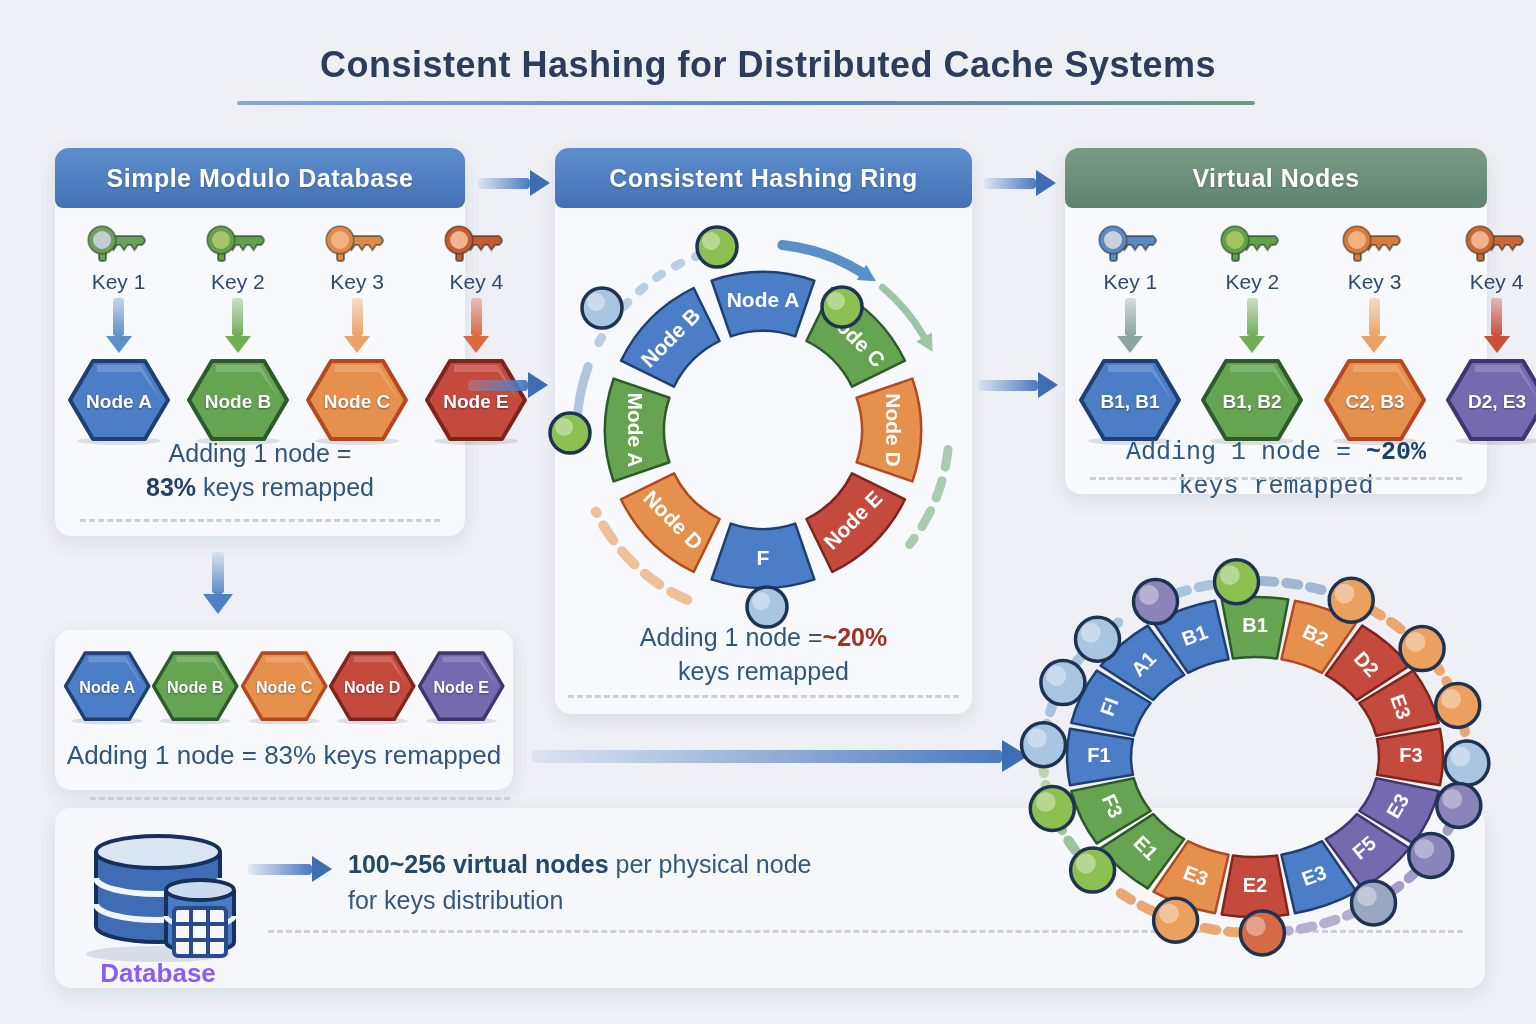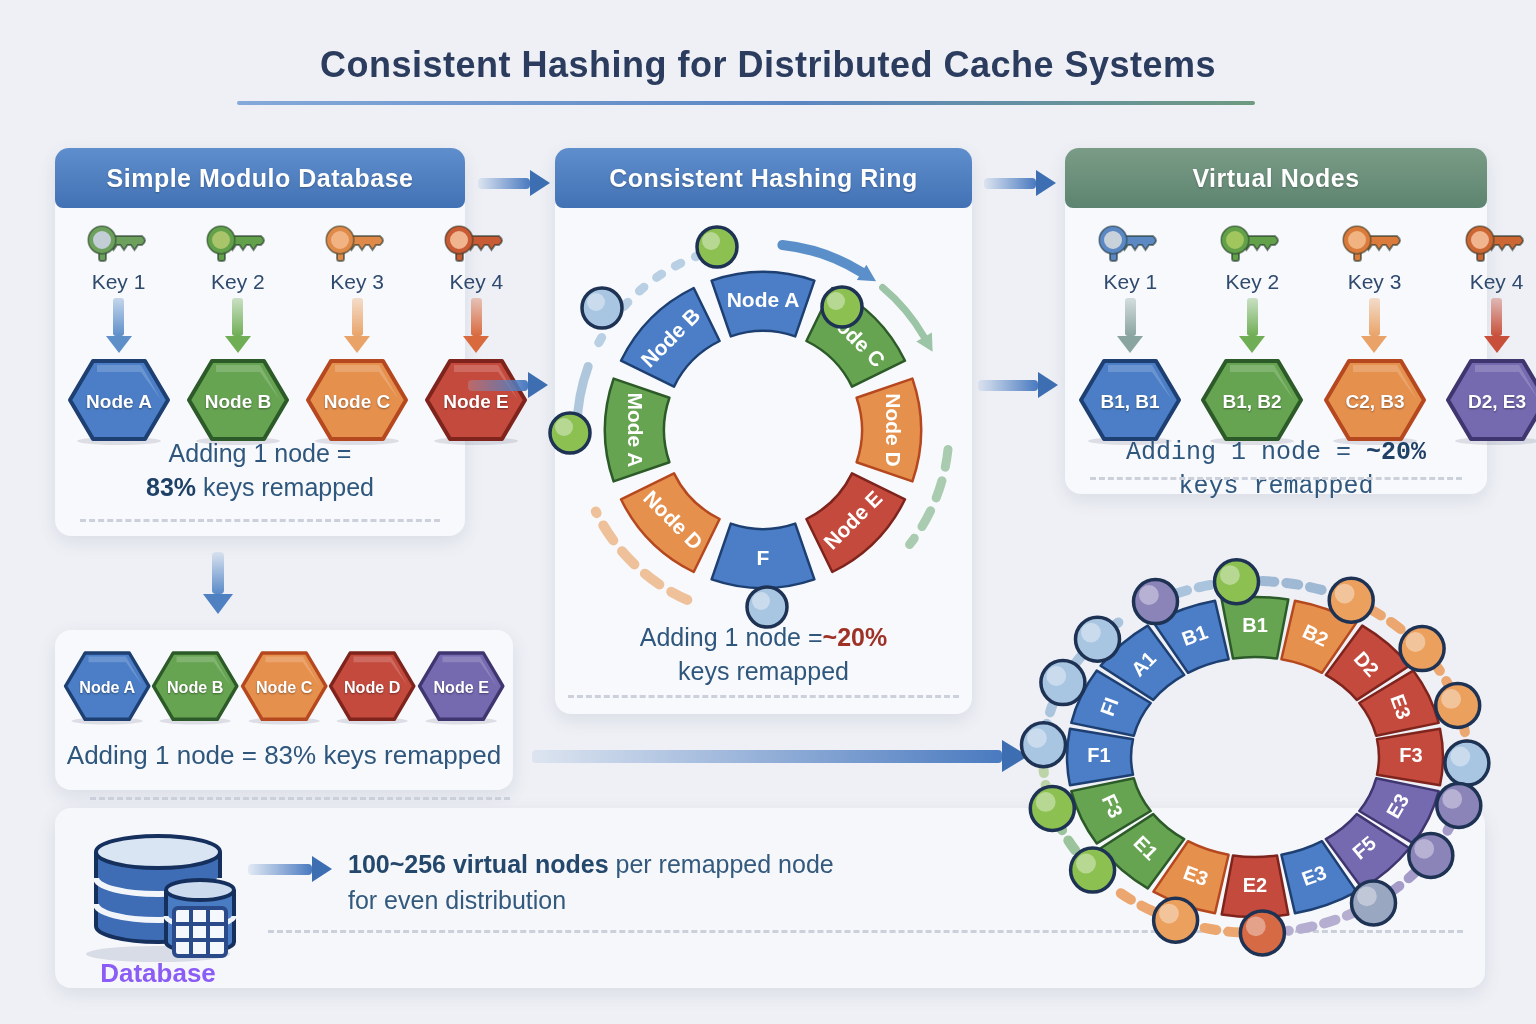--- a/index.html
+++ b/index.html
@@ -362,22 +362,22 @@
     <path d="M96,100 h52 M96,116 h52 M113,84 v48 M130,84 v48" stroke="#2a4a8a" stroke-width="4"></path>
   </svg>
   <div class="db-label" style="left:78px;top:958px;width:160px;">Database</div>
 
   <div class="flow-arrow" style="left:248px;top:856px;">
     <span class="shaft" style="width:64px;"></span>
       <span class="head"></span>
     </div>
 
   <div class="rich" style="left:348px;top:846px;">
-    <div><b>100~256 virtual nodes</b><span> per remapped node</span></div>
-    <div><span>for even distribution</span></div>
+    <div><b>100~256 virtual nodes</b><span> per physical node</span></div>
+    <div><span>for keys distribution</span></div>
   </div>
   <div class="dashes" style="left:268px;top:930px;width:1195px;"></div>
 
   <svg id="vring-svg" class="abs noevt" style="left:1010px;top:545px;" width="520" height="440" viewBox="0 0 520 440">
       <path d="M65.2,118.7 A212,176 0 0 1 114.5,73.3" fill="none" stroke="#a9c4dc" stroke-width="10" stroke-linecap="round" stroke-dasharray="12 12"></path>
       <path d="M165.6,48.8 A212,176 0 0 1 208.2,38.7" fill="none" stroke="#a9c4dc" stroke-width="10" stroke-linecap="round" stroke-dasharray="12 12"></path>
       <path d="M252.4,36.1 A212,176 0 0 1 317.5,46.6" fill="none" stroke="#9fb8d4" stroke-width="10" stroke-linecap="round" stroke-dasharray="12 12"></path>
       <path d="M360.5,64.4 A212,176 0 0 1 400.0,92.0" fill="none" stroke="#eba76f" stroke-width="10" stroke-linecap="round" stroke-dasharray="12 12"></path>
       <path d="M422.8,116.1 A212,176 0 0 1 441.6,146.1" fill="none" stroke="#eba76f" stroke-width="10" stroke-linecap="round" stroke-dasharray="12 12"></path>
       <path d="M452.4,175.4 A212,176 0 0 1 456.7,202.8" fill="none" stroke="#eba76f" stroke-width="10" stroke-linecap="round" stroke-dasharray="12 12"></path>

